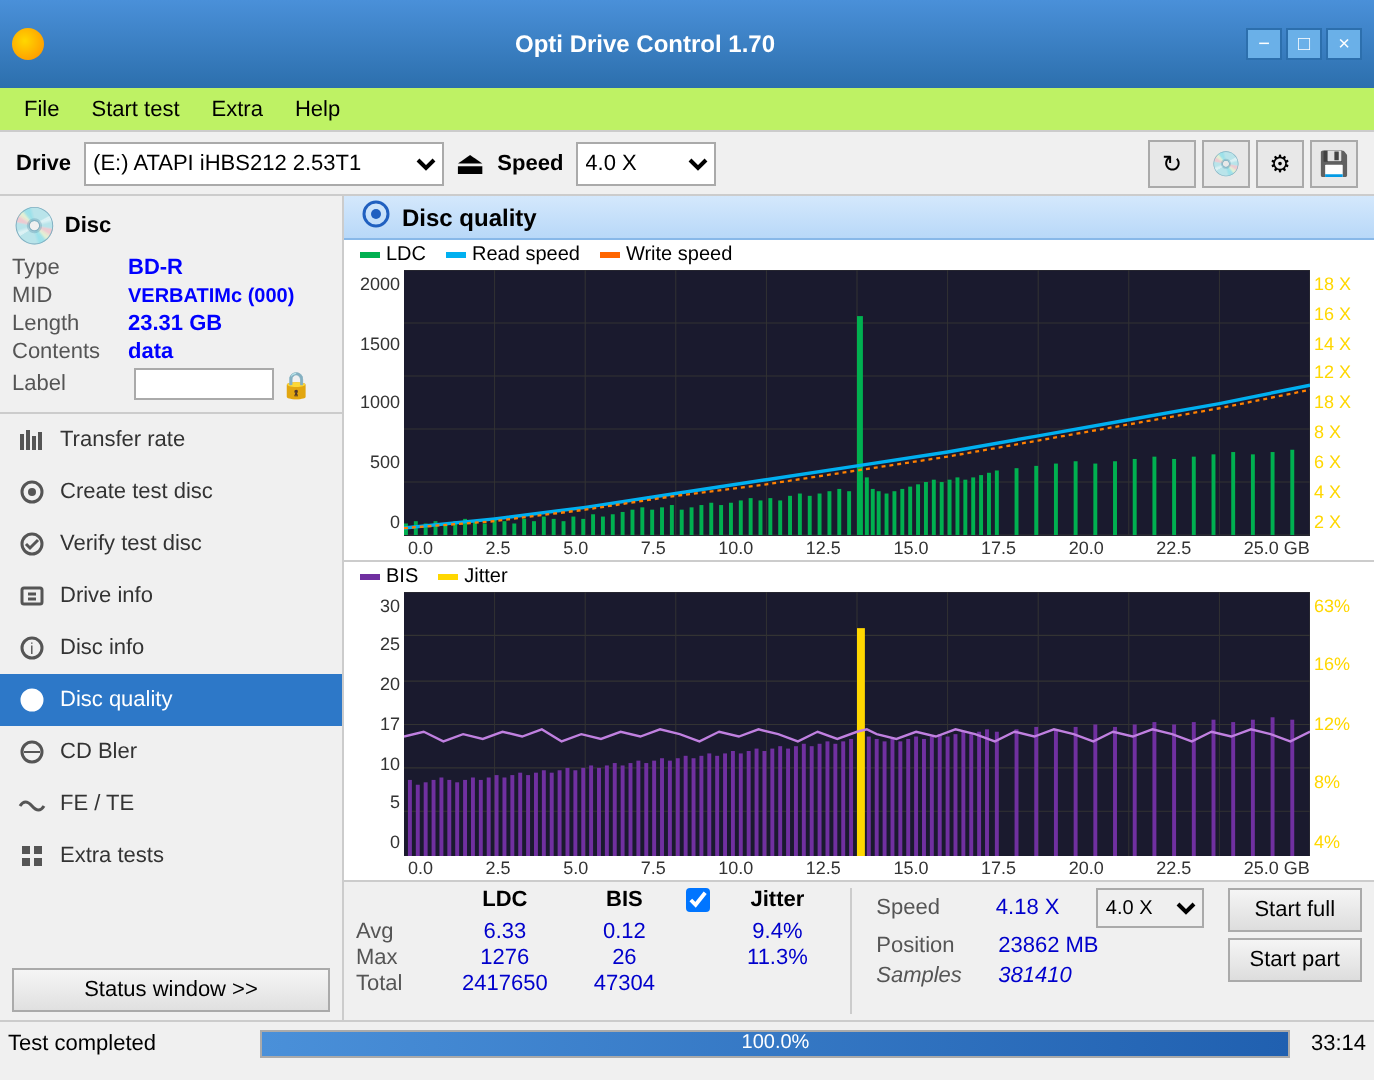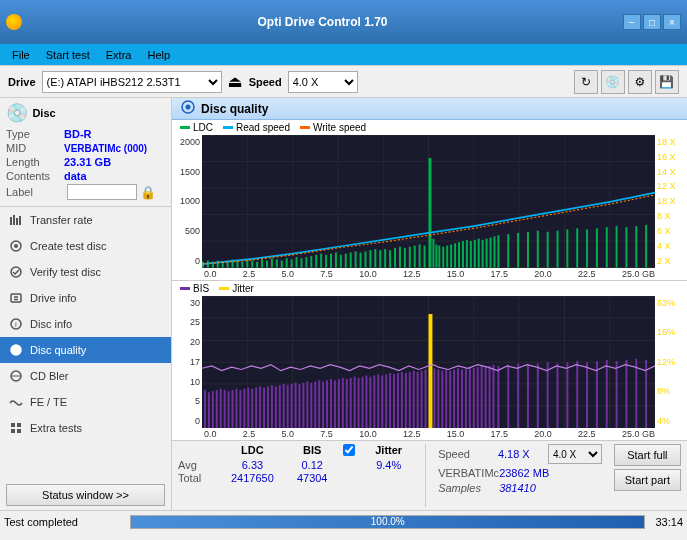--- a/index.html
+++ b/index.html
@@ -41,21 +41,21 @@
       background: #6ab0e8;
       border: 1px solid #2c6fad;
       color: white;
       font-size: 10px;
       display: flex; align-items: center; justify-content: center;
       cursor: pointer;
     }
 
     
     .menu-bar {
-      background: #0ea5e9;
+      background: #bef264;
       height: 22px;
       display: flex;
       align-items: center;
       padding: 0 4px;
       border-bottom: 1px solid #ccc;
     }
     .menu-item {
       padding: 2px 8px;
       cursor: pointer;
       color: #000;
@@ -771,40 +771,47 @@
             <span style="width:50px; text-align:center;">Jitter</span>
           </div>
           <div style="display:flex; gap:6px; font-size:11px;justify-content:center;">
             <span style="width:40px; color:#555;">Avg</span>
             <span style="width:60px; text-align:center; color:#0000cc;">6.33</span>
             <span style="width:50px; text-align:center; color:#0000cc;">0.12</span>
             <span style="width:16px;"></span>
             <span style="width:50px; text-align:center; color:#0000cc;">9.4%</span>
           </div>
           <div style="display:flex; gap:6px; font-size:11px;">
+            <span style="width:40px; color:#555;">Max</span>
+            <span style="width:60px; text-align:center; color:#0000cc;">1276</span>
+            <span style="width:50px; text-align:center; color:#0000cc;">26</span>
+            <span style="width:16px;"></span>
+            <span style="width:50px; text-align:center; color:#0000cc;">11.3%</span>
+          </div>
+          <div style="display:flex; gap:6px; font-size:11px;">
             <span style="width:40px; color:#555;">Total</span>
             <span style="width:60px; text-align:center; color:#0000cc;">2417650</span>
             <span style="width:50px; text-align:center; color:#0000cc;">47304</span>
             <span style="width:16px;"></span>
             <span style="width:50px; text-align:center; color:#0000cc;"></span>
           </div>
         </div>
 
         <div style="width:1px; height:100%; background:#ccc; margin:0 4px;"></div>
 
         <div style="display:flex; flex-direction:column; gap:3px; min-width:130px;">
           <div style="display:flex; gap:6px; align-items:center; font-size:11px;">
             <span style="color:#555; width:55px;">Speed</span>
             <span style="color:#0000cc; width:45px;">4.18 X</span>
             <select style="height:20px; font-size:10px; border:1px solid #aaa; width:55px;">
               <option>4.0 X</option>
             </select>
           </div>
           <div style="display:flex; gap:6px; align-items:center; font-size:11px;">
-            <span style="color:#555; width:55px;">VERBATIMc</span>
+            <span style="color:#555; width:55px;">Position</span>
             <span style="color:#0000cc;">23862 MB</span>
           </div>
           <div style="display:flex; gap:6px; align-items:center; font-size:11px;font-style:italic;">
             <span style="color:#555; width:55px;">Samples</span>
             <span style="color:#0000cc;">381410</span>
           </div>
         </div>
 
         <div class="action-buttons">
           <button class="action-btn">Start full</button>

